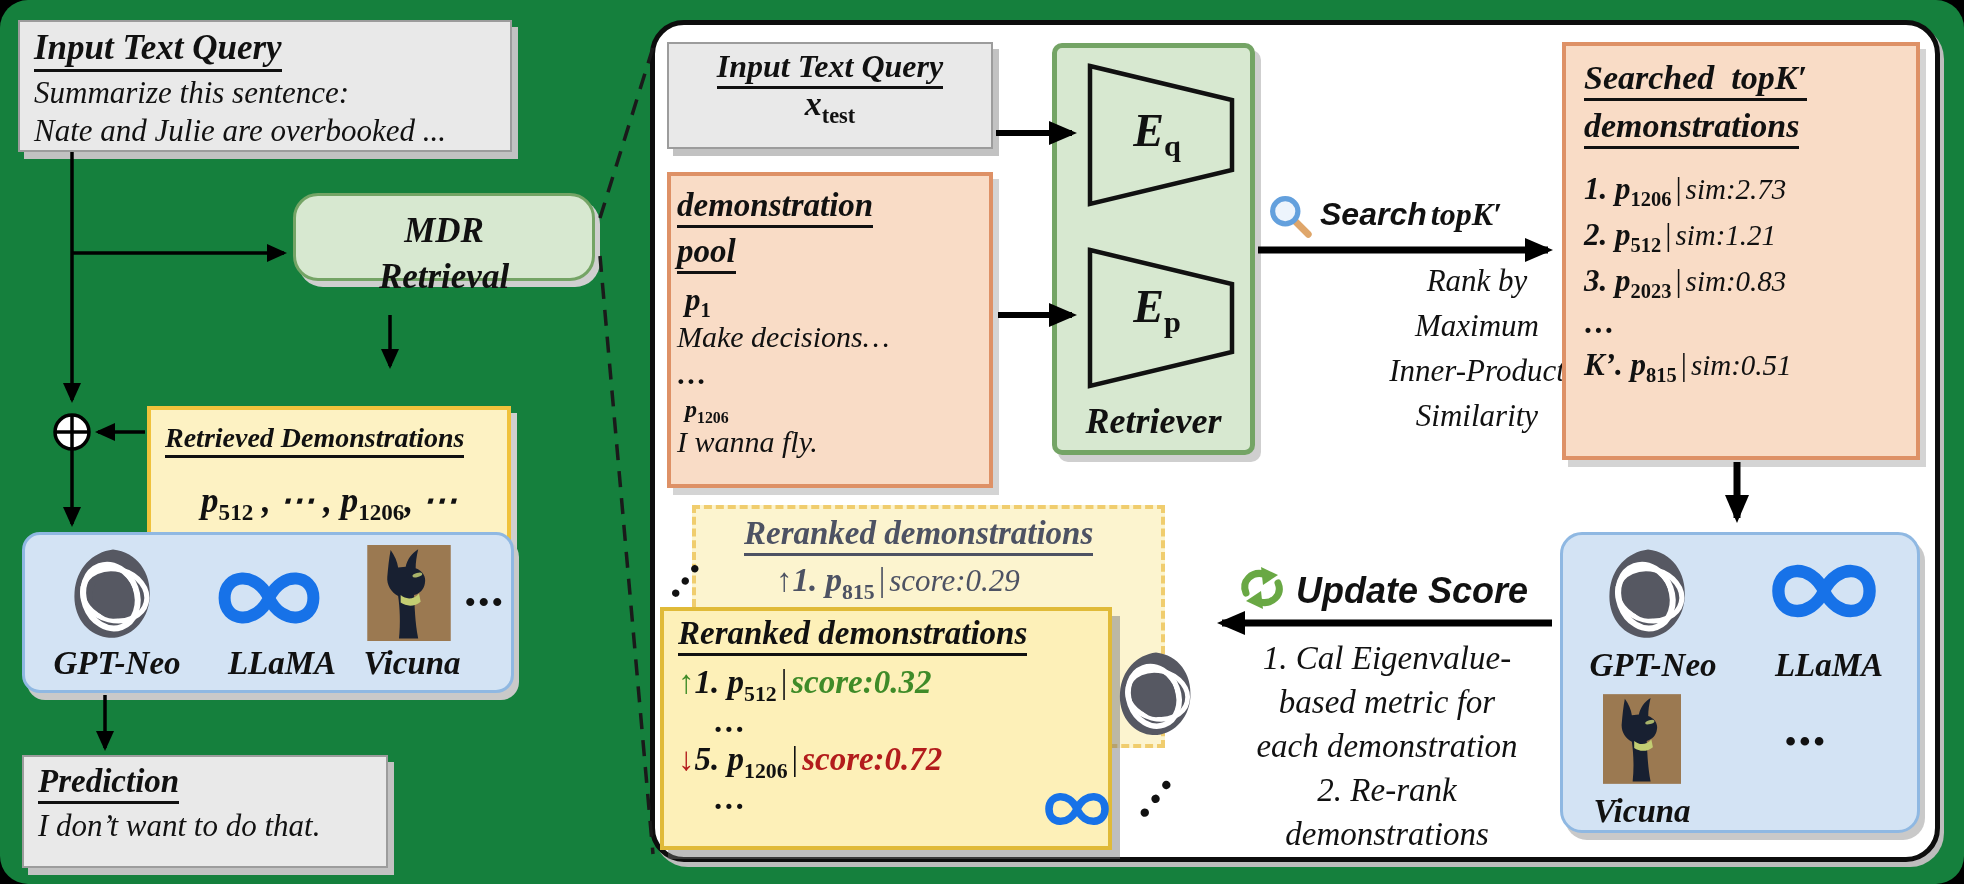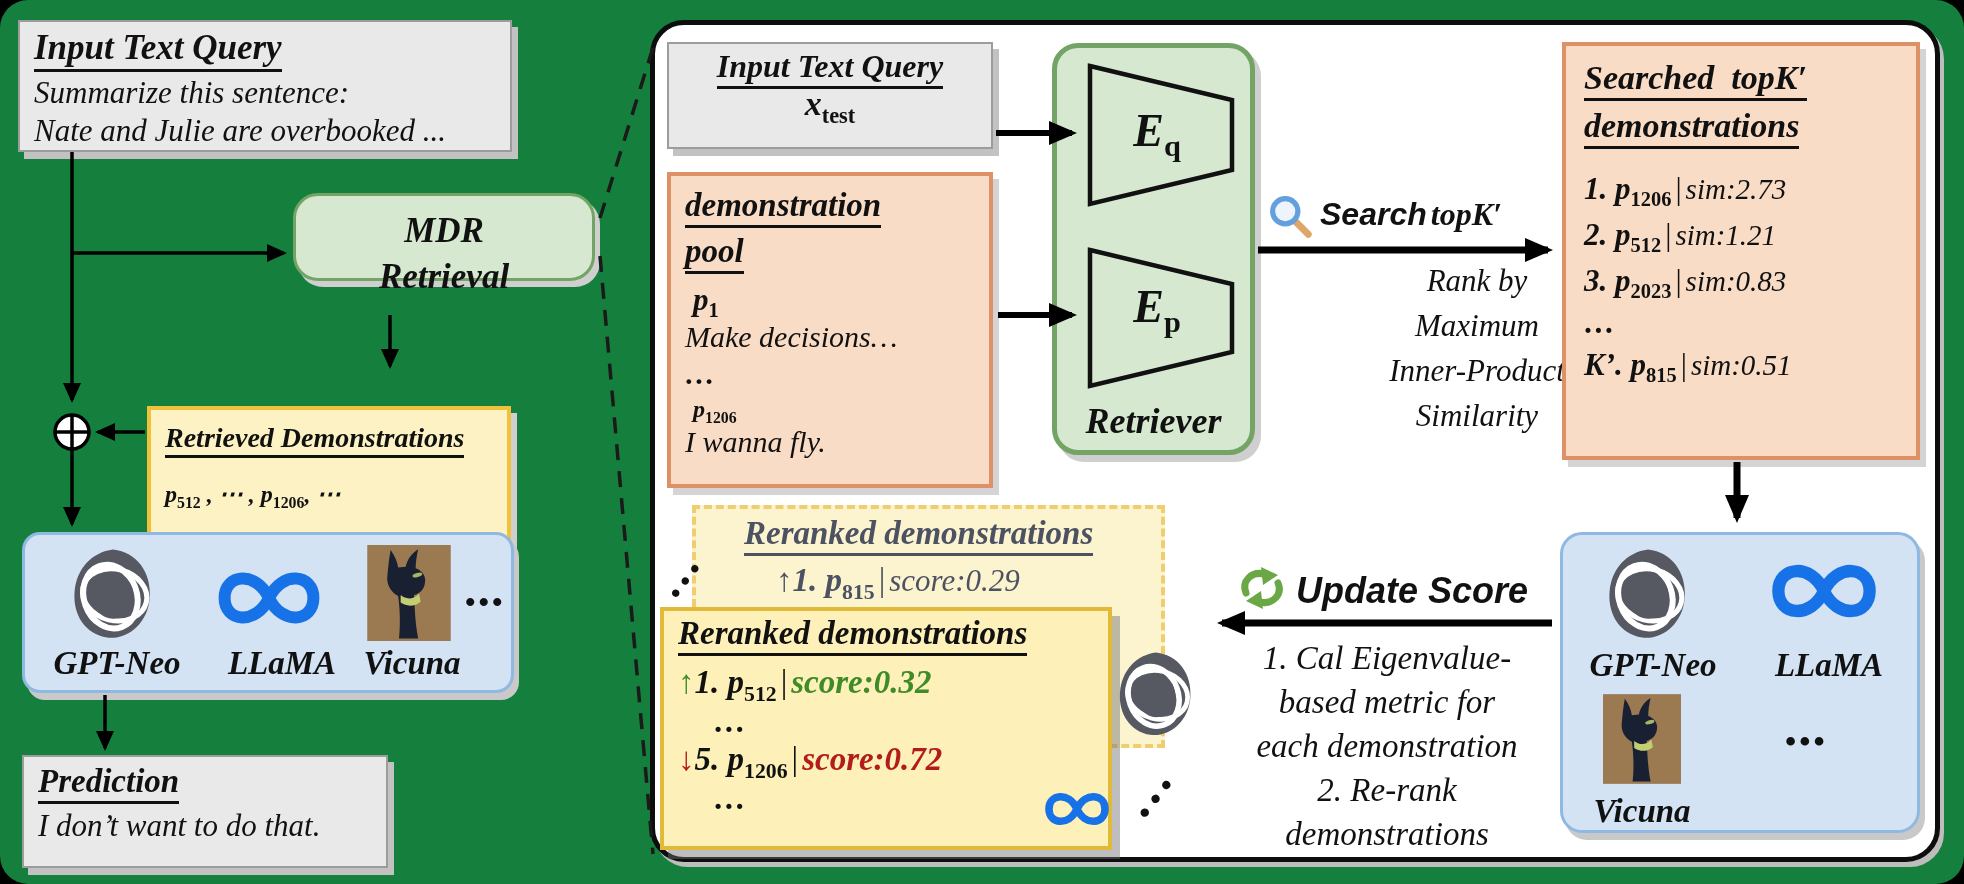--- a/index.html
+++ b/index.html
@@ -17,21 +17,21 @@
   .ctr{text-align:center;}
   
   .graybx{background:#e9e9e9;border:2px solid #9c9c9c;box-shadow:6px 7px 0 #c2c2c2;}
   .greenbx{background:#d7e8d0;border:3px solid #74a465;box-shadow:5px 6px 0 #cfcfcf;}
   .yellowbx{background:#fdf2c3;border:4px solid #f0c23c;box-shadow:6px 7px 0 #cfcfcf;}
   .orangebx{background:#f9dcc6;border:4px solid #de9166;box-shadow:6px 7px 0 #d4d4d4;}
   .bluebx{background:#d3e3f4;border:3px solid #8fb8e2;border-radius:18px;box-shadow:5px 7px 0 #c9c9c9;}
   .panelbx{background:#fff;border:5px solid #0d0d0d;border-radius:34px;box-shadow:4px 5px 0 #bdbdbd;}
   .backbx{background:#fcf4cf;border:4px dashed #f0cd6e;color:#4d5263;}
   .frontbx{background:#fdf0b8;border:4px solid #e0ba38;box-shadow:8px 9px 0 rgba(110,110,110,.45);}
-  .retrbx{background:#d7e8d0;border:5px solid #74a465;border-radius:26px;box-shadow:6px 7px 0 #cfcfcf;padding-left:34px;}
+  .retrbx{background:#d7e8d0;border:5px solid #74a465;border-radius:10px;box-shadow:6px 7px 0 #cfcfcf;padding-left:34px;}
   .overlay{position:absolute;left:0;top:0;width:1964px;height:884px;pointer-events:none;}
   .score-up{color:#3f8b28;}
   .score-down{color:#b31c1c;}
   .simtxt{font-style:italic;font-weight:normal;}
   .bar{font-weight:normal;font-style:normal;padding:0 4px;}
   .stackdots{font-weight:bold;font-size:46px;letter-spacing:2px;transform:rotate(-52deg);color:#111;}
   .modellabel{font-family:"Liberation Serif",serif;font-weight:bold;font-style:italic;font-size:33px;text-align:center;}
 </style>
 </head>
 <body>
@@ -74,21 +74,21 @@
     <div class="is" style="font-size:31px;line-height:38px;">Nate and Julie are overbooked ...</div>
   </div>
 
   <div class="bx greenbx ctr" style="left:293px;top:193px;width:302px;height:88px;border-radius:25px;padding-top:12px;">
     <div class="bis" style="font-size:35px;line-height:46px;">MDR</div>
     <div class="bis" style="font-size:35px;line-height:46px;">Retrieval</div>
   </div>
 
   <div class="bx yellowbx" style="left:147px;top:374px;width:364px;height:189px;padding:12px 14px;margin-top:32px;">
     <div class="bis" style="font-size:28px;"><span class="u">Retrieved Demonstrations</span></div>
-    <div style="font-size:24px;margin-top:26px;">
+    <div style="font-size:35px;margin-top:26px;text-align:center;">
       <span class="mp"><span>p</span><sub>512</sub></span><span class="mp pre"> , ⋯ , </span><span class="mp"><span>p</span><sub>1206</sub></span><span class="mp">, ⋯</span>
     </div>
   </div>
 
   <div class="bx bluebx" style="left:22px;top:532px;width:492px;height:161px;">
     <svg class="abs" style="left:44px;top:12px;width:88px;height:94px;">
         <use href="#ic-gptneo"></use>
       </svg>
     <svg class="abs" style="left:184px;top:26px;width:120px;height:74px;">
         <use href="#ic-meta"></use>
@@ -107,21 +107,21 @@
     <div class="is" style="font-size:31px;margin-top:8px;">I don’t want to do that.</div>
   </div>
 
   <div class="bx panelbx" style="left:650px;top:20px;width:1290px;height:842px;"></div>
 
   <div class="bx graybx ctr" style="left:667px;top:42px;width:326px;height:107px;padding:4px 8px;">
     <div class="bis" style="font-size:32px;"><span class="u">Input Text Query</span></div>
     <div class="mp" style="font-size:34px;"><span>x</span><sub>test</sub></div>
   </div>
 
-  <div class="bx orangebx" style="left:667px;top:172px;width:326px;height:316px;padding:6px 14px;">
+  <div class="bx orangebx" style="left:667px;top:172px;width:326px;height:316px;padding:6px 6px;">
     <div class="bis" style="font-size:33px;line-height:46px;"><span class="u">demonstration</span></div>
     <div class="bis" style="font-size:33px;line-height:46px;"><span class="u">pool</span></div>
     <div class="mp" style="font-size:31px;margin-top:8px;padding-left:8px;"><span>p</span><sub>1</sub></div>
     <div class="is" style="font-size:30px;line-height:38px;">Make decisions…</div>
     <div class="mp" style="font-size:30px;line-height:36px;">…</div>
     <div class="mp" style="font-size:24px;margin-top:4px;padding-left:8px;"><span>p</span><sub>1206</sub></div>
     <div class="is" style="font-size:30px;line-height:38px;">I wanna fly.</div>
   </div>
 
   <div class="bx retrbx" style="left:1052px;top:43px;width:203px;height:412px;">

